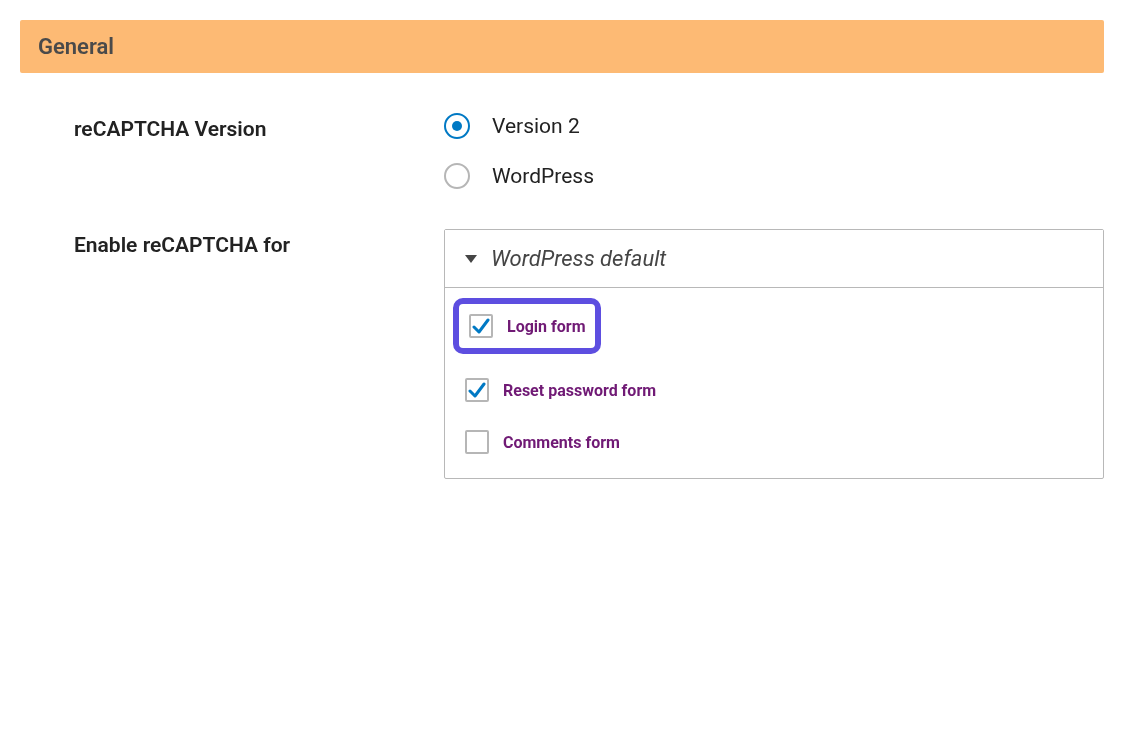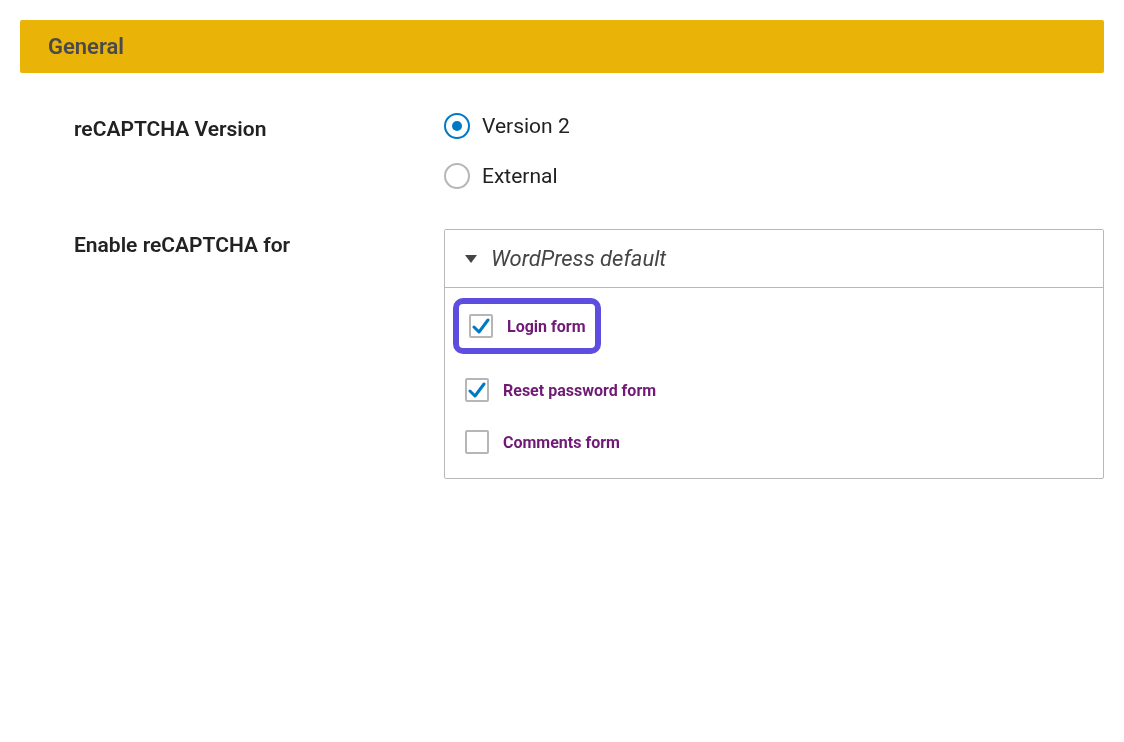--- a/index.html
+++ b/index.html
@@ -6,22 +6,22 @@
   body {
     margin: 0;
     padding: 20px;
     font-family: -apple-system, BlinkMacSystemFont, "Segoe UI", Roboto, Helvetica, Arial, sans-serif;
     font-size: 21px;
     color: #222;
     background: #fff;
     width: 1124px;
   }
   .section-header {
-    background: #eab308;
-    padding: 14px 28px;
+    background: #fdba74;
+    padding: 14px 18px;
     font-weight: 600;
     font-size: 22px;
     color: #4a4a4a;
     border-radius: 2px;
   }
   .form-row {
     display: flex;
     align-items: flex-start;
     margin-top: 40px;
     justify-content: flex-end;
@@ -34,21 +34,21 @@
     padding-top: 4px;
   }
   .form-control {
     flex: 1;
     max-width: 660px;
   }
   .radio-group { display: flex; flex-direction: column; gap: 24px; }
   .radio-item {
     display: flex;
     align-items: center;
-    gap: 12px;
+    gap: 22px;
     cursor: pointer;
   }
   .radio-circle {
     width: 26px;
     height: 26px;
     border: 2px solid #b6b6b6;
     border-radius: 50%;
     display: flex;
     align-items: center;
     justify-content: center;
@@ -143,21 +143,21 @@
   <div class="form-control">
     <div class="radio-group">
       <div class="radio-item">
         <span class="radio-circle selected">
             <span class="radio-dot"></span>
           </span>
         <span class="radio-label">Version 2</span>
       </div>
       <div class="radio-item">
         <span class="radio-circle"></span>
-        <span class="radio-label">External</span>
+        <span class="radio-label">WordPress</span>
       </div>
     </div>
   </div>
 </div>
 
 <div class="form-row">
   <div class="form-label">Enable reCAPTCHA for</div>
   <div class="form-control panel-group">
 
     <div class="panel">

